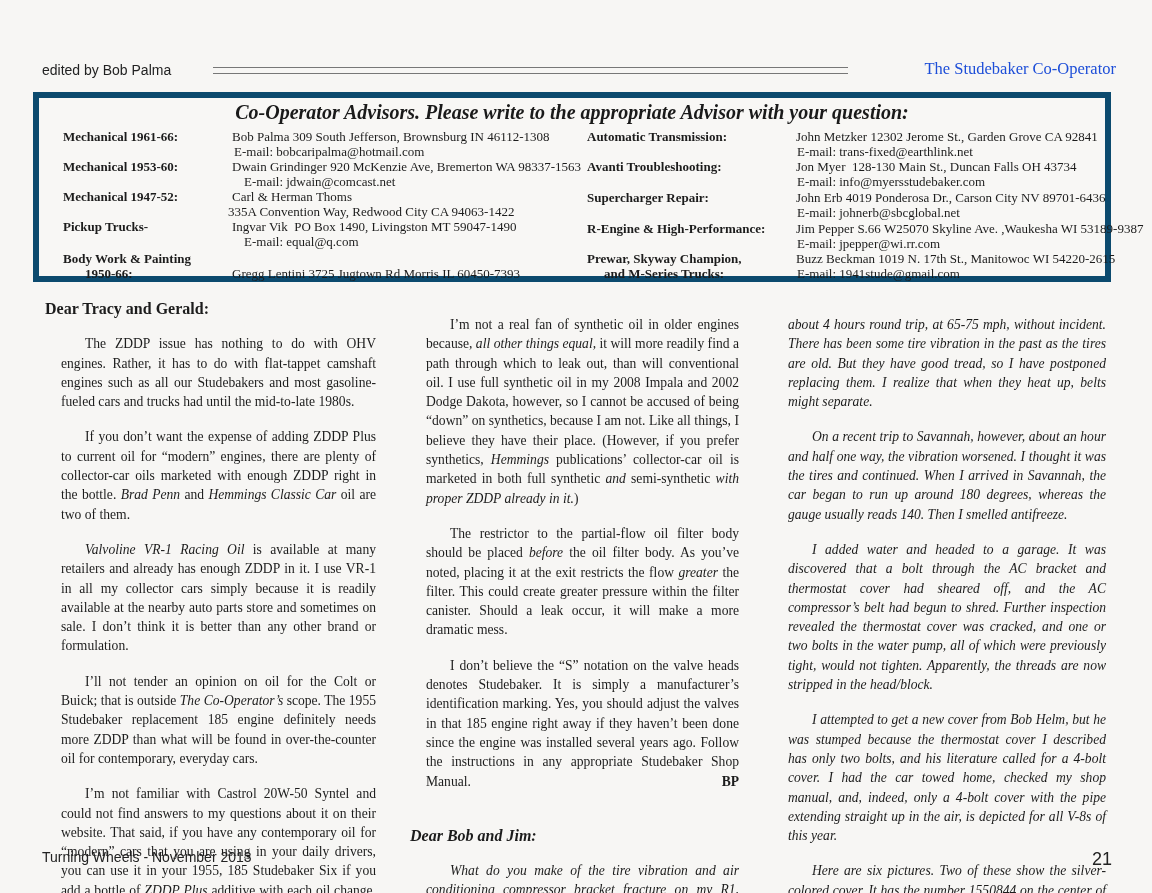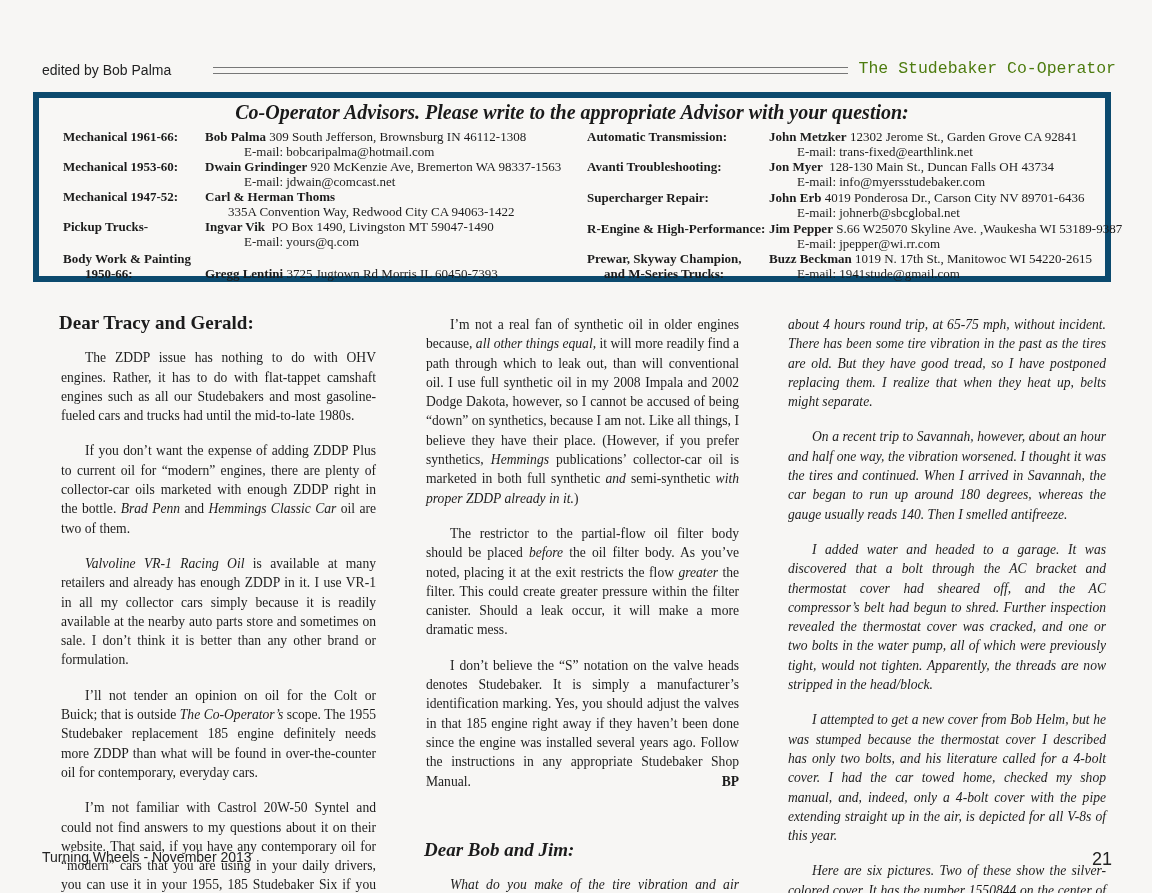--- a/index.html
+++ b/index.html
@@ -7,45 +7,45 @@
     width: 1152px; height: 893px; position: relative; overflow: hidden;
     background: #f7f6f4; color: #1c1c1c;
     font-family: "Liberation Serif", serif;
   }
   .hdr-left {
     position: absolute; left: 42px; top: 62px;
     font-family: "Liberation Sans", sans-serif; font-size: 14px; color: #222;
   }
   .hdr-right {
     position: absolute; right: 36px; top: 59px;
-    font-family: Liberation Mono, monospace; font-size: 16.5px; color: #4d7c0f;
+    font-family: Liberation Serif, serif; font-size: 16.5px; color: #1d4ed8;
   }
   .hdr-rule {
     position: absolute; left: 213px; top: 67px; width: 635px; height: 5px;
     border-top: 1.5px solid #777; border-bottom: 1.5px solid #777;
   }
   .advisor-box {
     position: absolute; left: 33px; top: 92px; width: 1078px; height: 190px;
     border: 6px solid #0c4a6e; box-sizing: border-box; background: #f8f7f5;
   }
   .box-title {
     position: absolute; left: 0; right: 0; top: 3px; text-align: center;
     font-style: italic; font-weight: bold; font-size: 20px; color: #1a1a1a;
   }
   .adv { position: absolute; font-size: 13px; line-height: 15px; white-space: nowrap; }
   .adv .cat { position: absolute; font-weight: bold; }
-  .adv .name { font-weight: bold; }
+  .adv .name { font-weight: normal; margin-left: 27px; }
   .adv .line1 { position: absolute; }
   .adv .line2 { position: absolute; }
   .col-text {
     position: absolute; font-size: 13.6px; line-height: 19.3px; text-align: justify;
   }
   .col-text p { margin: 16px; text-indent: 24px; }
   .col-text p.noind { text-indent: 0; }
-  .col-text .salute { font-weight: bold; font-size: 19px; margin: 14px; }
+  .col-text .salute { font-weight: bold; font-size: 16px; margin: 0; }
   .col-text .salute.it { font-style: italic; }
   .ital { font-style: italic; }
   .sig { float: right; font-weight: bold; }
   .gap { height: 19px; }
   .footer-left {
     position: absolute; left: 42px; top: 849px;
     font-family: "Liberation Sans", sans-serif; font-size: 14px; color: #222;
   }
   .footer-right {
     position: absolute; right: 40px; top: 849px;
@@ -58,36 +58,36 @@
 <div class="hdr-left">edited by Bob Palma</div>
 <div class="hdr-rule"></div>
 <div class="hdr-right">The Studebaker Co-Operator</div>
 
 <div class="advisor-box">
   <div class="box-title">Co-Operator Advisors. Please write to the appropriate Advisor with your question:</div>
 
   <div class="adv" style="left:24px; top:31px;">
     <span class="cat" style="left:0; top:0;">Mechanical 1961-66:</span>
     <span class="line1" style="left:142px; top:0;"><span class="name">Bob Palma</span> <span>309 South Jefferson, Brownsburg IN 46112-1308</span></span>
-    <span class="line2" style="left:181px; top:15px;">E-mail:  bobcaripalma@hotmail.com</span>
+    <span class="line2" style="left:171px; top:15px;">E-mail:  bobcaripalma@hotmail.com</span>
   </div>
   <div class="adv" style="left:24px; top:61px;">
     <span class="cat" style="left:0; top:0;">Mechanical 1953-60:</span>
     <span class="line1" style="left:142px; top:0;"><span class="name">Dwain Grindinger</span> <span>920 McKenzie Ave, Bremerton WA 98337-1563</span></span>
     <span class="line2" style="left:181px; top:15px;">E-mail:  jdwain@comcast.net</span>
   </div>
   <div class="adv" style="left:24px; top:91px;">
     <span class="cat" style="left:0; top:0;">Mechanical 1947-52:</span>
     <span class="line1" style="left:142px; top:0;"><span class="name">Carl &amp; Herman Thoms</span></span>
     <span class="line2" style="left:165px; top:15px;">335A Convention Way, Redwood City CA 94063-1422</span>
   </div>
   <div class="adv" style="left:24px; top:121px;">
     <span class="cat" style="left:0; top:0;">Pickup Trucks-</span>
     <span class="line1" style="left:142px; top:0;"><span class="name">Ingvar Vik</span>&nbsp; <span>PO Box 1490, Livingston MT 59047-1490</span></span>
-    <span class="line2" style="left:181px; top:15px;">E-mail:  yours@q.com</span>
+    <span class="line2" style="left:181px; top:15px;">E-mail:  equal@q.com</span>
   </div>
   <div class="adv" style="left:24px; top:153px;">
     <span class="cat" style="left:0; top:0;">Body Work &amp; Painting</span>
     <span class="cat" style="left:22px; top:15px;">1950-66:</span>
     <span class="line1" style="left:142px; top:15px;"><span class="name">Gregg Lentini</span> <span>3725 Jugtown Rd  Morris IL 60450-7393</span></span>
   </div>
 
   <div class="adv" style="left:548px; top:31px;">
     <span class="cat" style="left:0; top:0;">Automatic Transmission:</span>
     <span class="line1" style="left:182px; top:0;"><span class="name">John Metzker</span> <span>12302 Jerome St., Garden Grove CA 92841</span></span>

